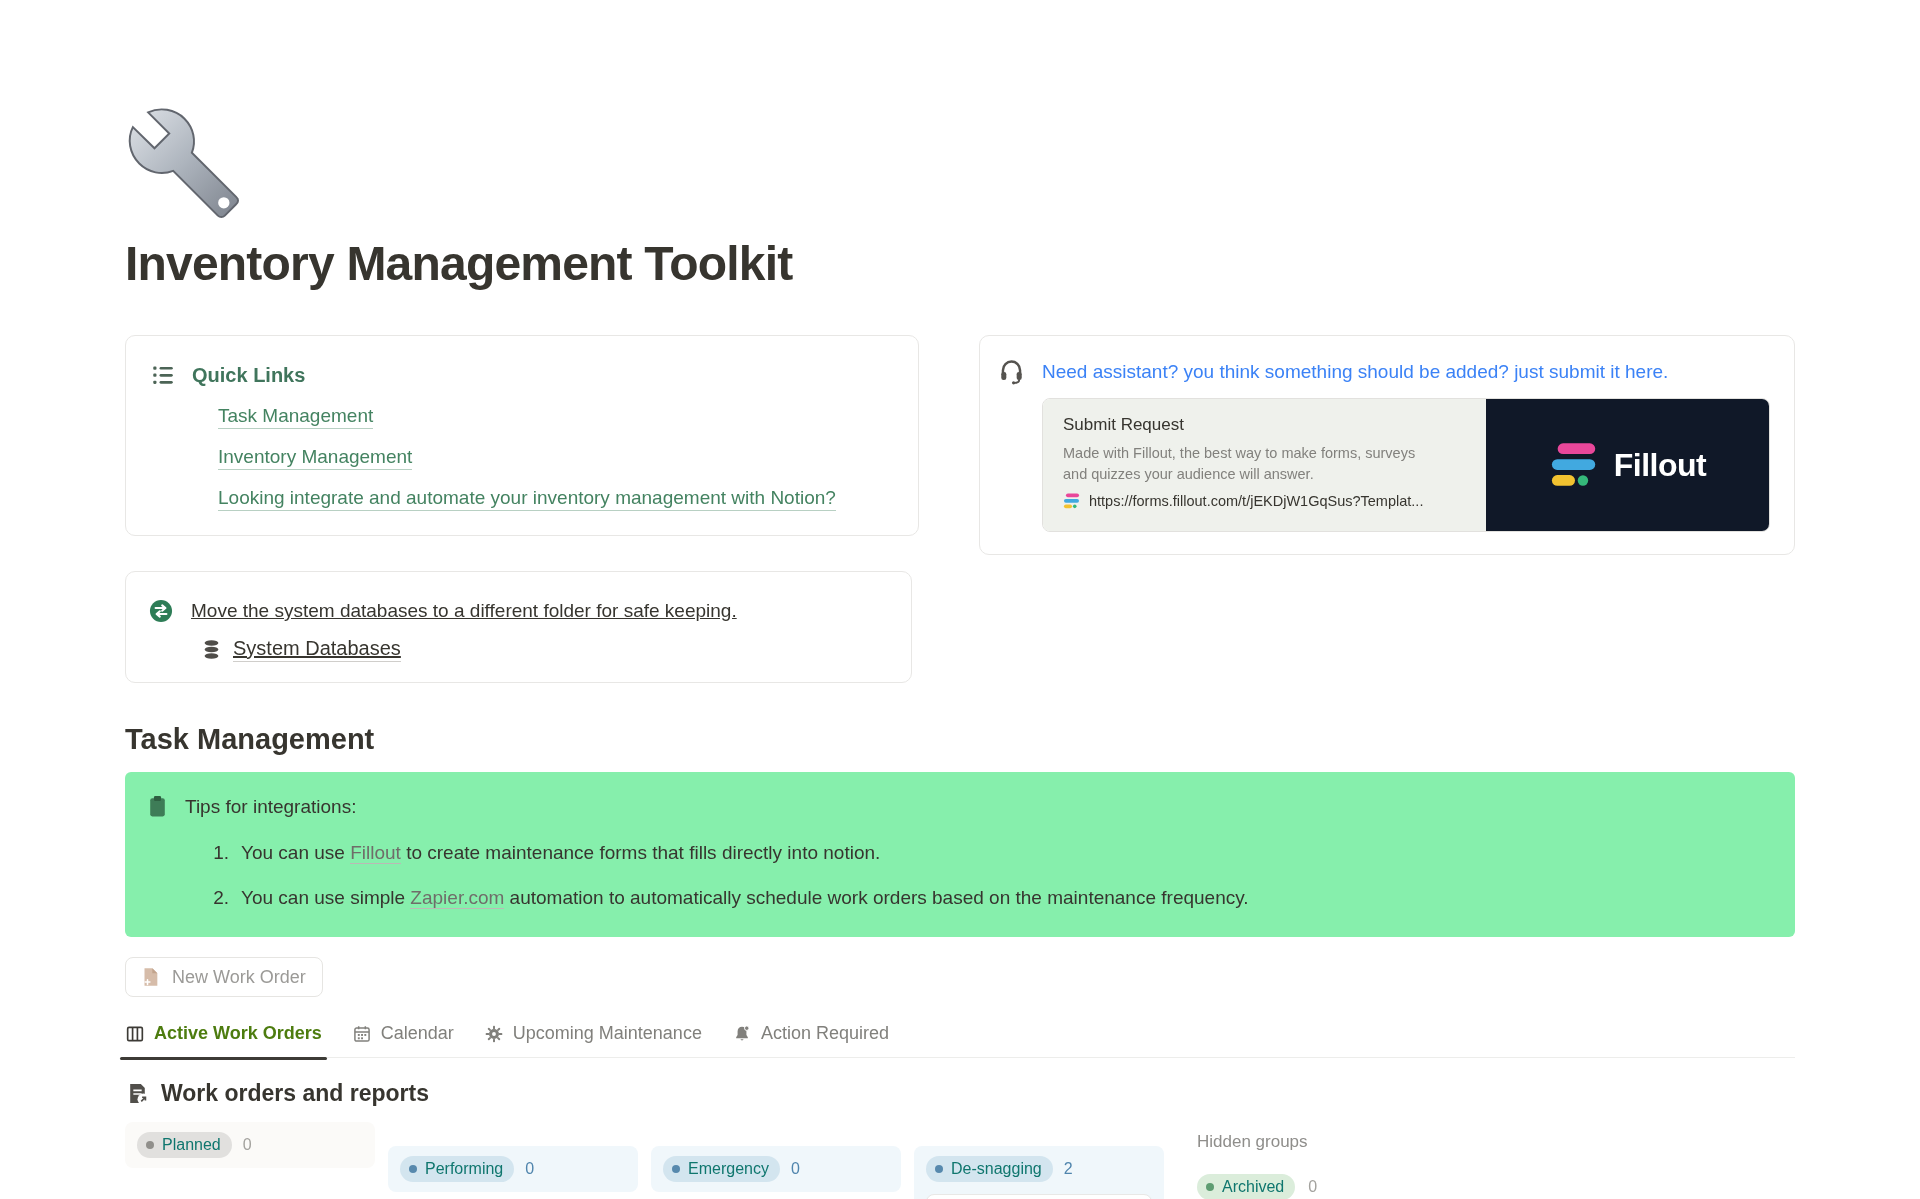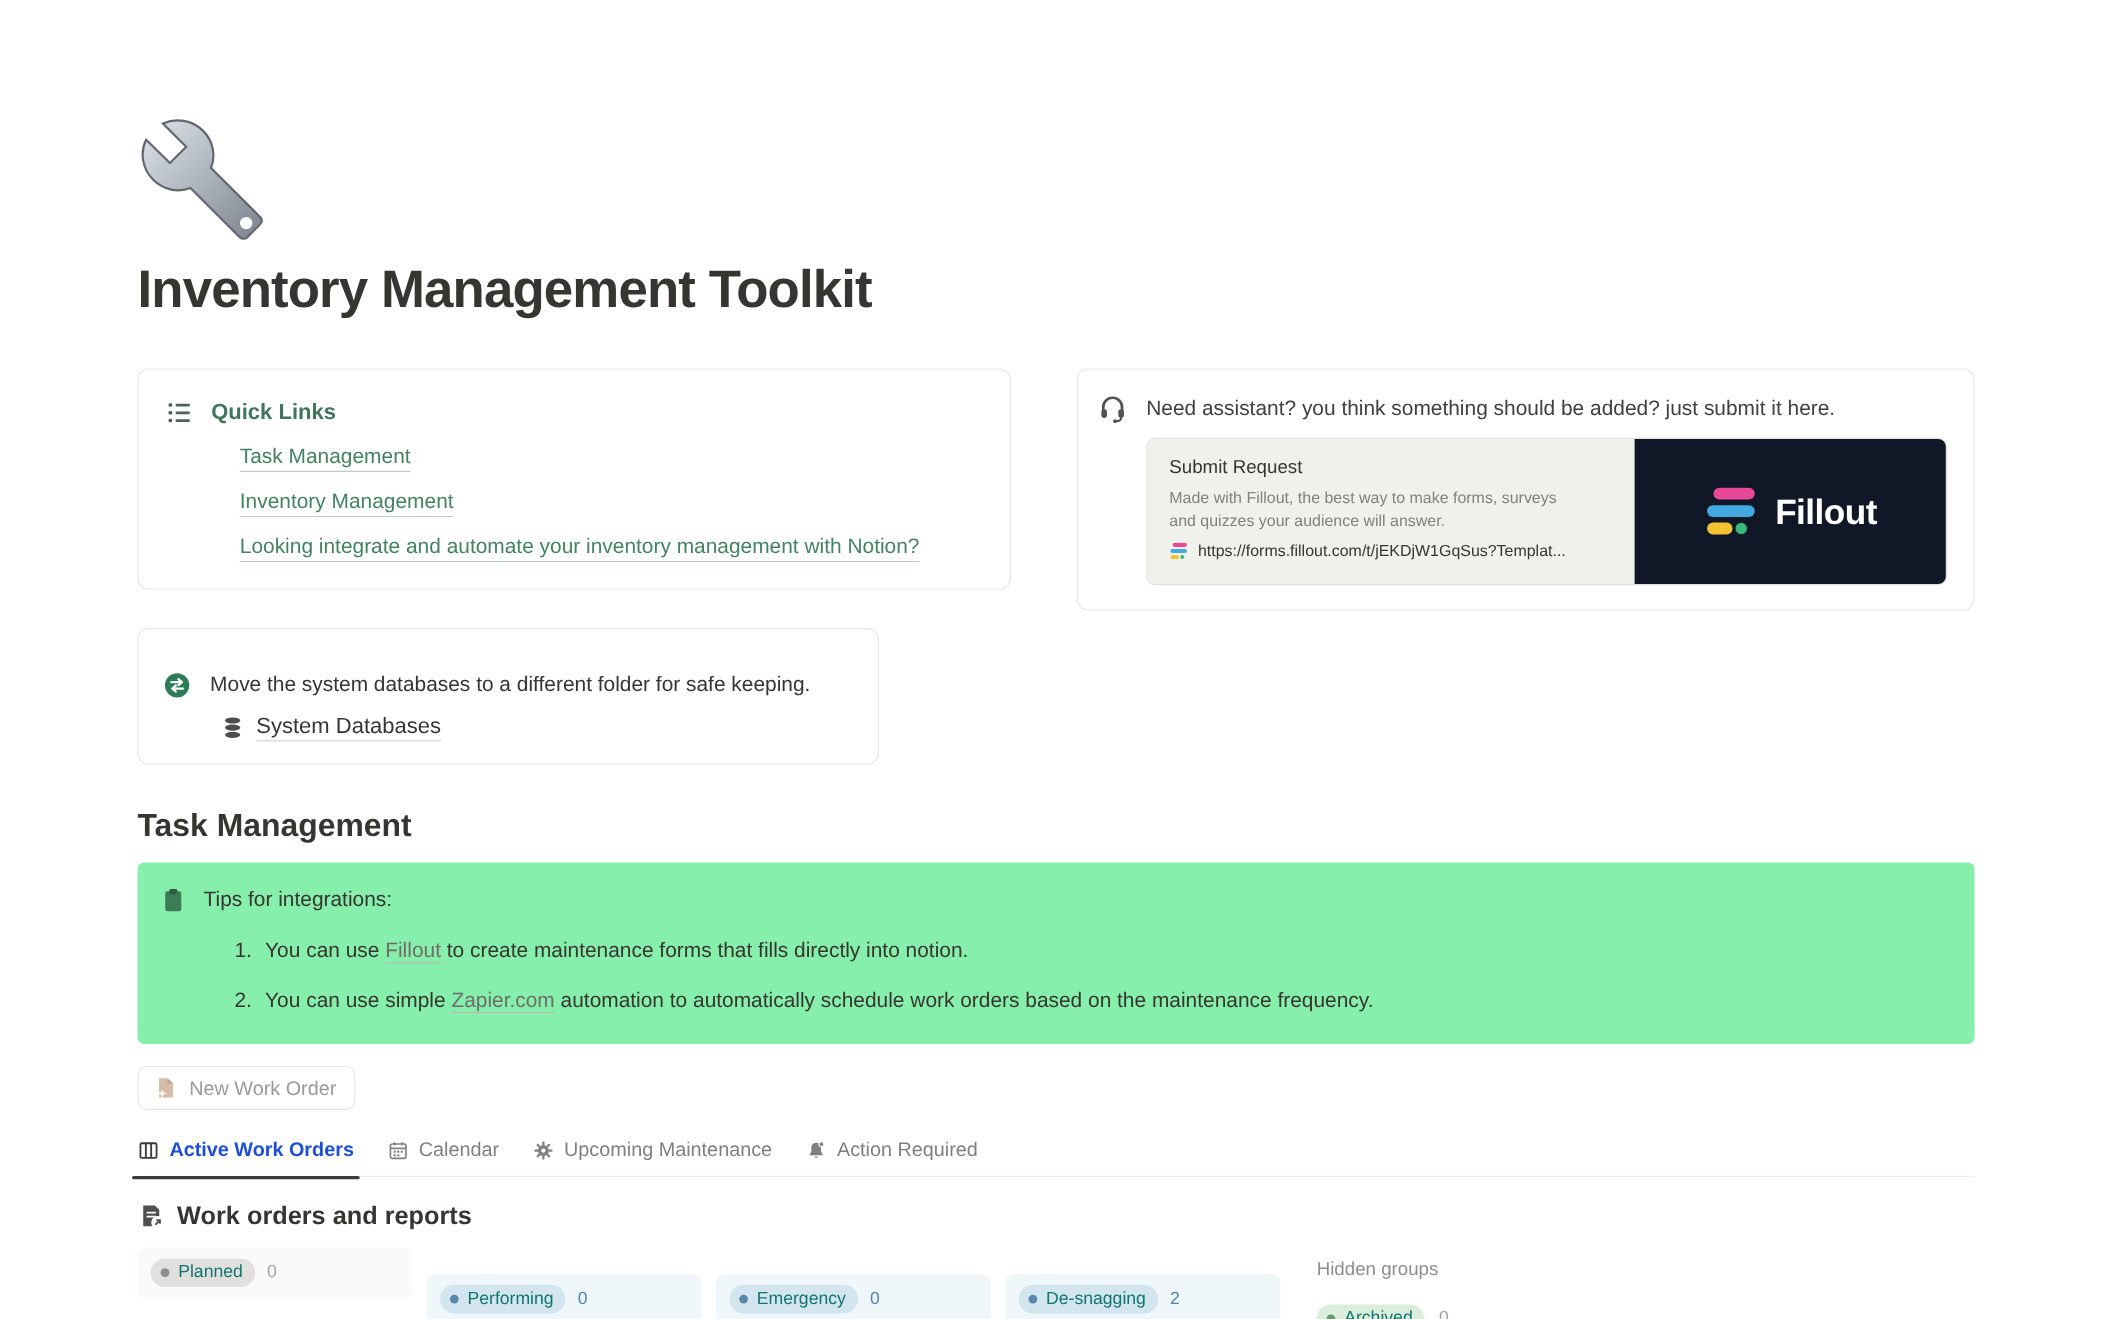--- a/index.html
+++ b/index.html
@@ -26,38 +26,38 @@
   .ql-head .icn { width:26px; height:26px; }
   .ql-title { font-size:20px; font-weight:700; color:#40755c; }
   .ql-link {
     display:table; margin:16px 0 0 74px; font-size:19px; line-height:23px;
     color:#448361; text-decoration:none; cursor:pointer;
     border-bottom:1.5px solid rgba(68,131,97,.38); padding-bottom:1px;
   }
 
   
   .assist { flex:1; padding:22px 24px 22px 18px; }
-  .assist-head { display:flex; gap:17px; align-items:center; font-size:19px; color:#404040; }
+  .assist-head { display:flex; gap:17px; align-items:center; font-size:19px; color:#3b82f6; }
   .assist-head .icn { width:27px; height:27px; flex:none; }
   .embed {
     display:flex; margin:13px 0 0 44px; width:728px; height:134px;
     border-radius:8px; overflow:hidden; border:1px solid #e2e1de; cursor:pointer;
   }
   .embed-left { width:443px; background:#eff1ec; padding:16px 20px; }
   .embed-title { font-size:17px; color:#37352f; }
   .embed-desc { width:360px; margin-top:8px; font-size:14.5px; line-height:1.42; color:#82817d; }
   .embed-url-row { display:flex; gap:8px; margin-top:9px; align-items:center; }
   .embed-url-row .icn { width:18px; height:16px; flex:none; }
   .embed-url { font-size:14.5px; color:#37352f; white-space:nowrap; }
   .embed-right { flex:1; background:#101828; display:flex; align-items:center; justify-content:center; gap:13px; }
   .embed-right .icn { width:52px; height:44px; }
   .fillout-word { color:#fff; font-size:32px; font-weight:700; letter-spacing:-0.5px; }
 
   
-  .move { width:674px; margin-top:16px; padding:38px 24px 20px 18px; }
+  .move { width:787px; margin-top:16px; padding:26px 24px 20px 18px;text-decoration:underline; }
   .move-head { display:flex; gap:17px; align-items:center; font-size:19px; margin-left:4px; }
   .move-head .icn { width:26px; height:26px; flex:none; }
   .move-link-row { display:flex; gap:10px; margin:13px 0 0 56px; align-items:center; cursor:pointer; }
   .move-link-row .icn { width:23px; height:23px; }
   .move-link { font-size:20px; color:#37352f; border-bottom:1px solid #d0cecb; padding-bottom:1px; }
 
   h2.section-title { margin:40px 0 0; font-size:29px; font-weight:700; color:#37352f; }
 
   
   .tips { margin-top:16px; background:#86efac; border-radius:6px; padding:22px 24px 6px 20px; }
@@ -74,21 +74,21 @@
     padding:8px 16px 8px 13px; background:#fff; border:1px solid #e6e5e2;
     border-radius:8px; font-size:18px; color:#9b9a97; cursor:pointer;
     font-family:"Liberation Sans", sans-serif;
   }
   .nwo-btn .icn { width:22px; height:22px; }
 
   
   .tabs { margin-top:26px; display:flex; gap:30px; border-bottom:1px solid #ededeb; padding-bottom:13px; }
   .tab { position:relative; display:flex; gap:9px; align-items:center; font-size:18px; color:#81807c; cursor:pointer; }
   .tab .icn { width:20px; height:20px; }
-  .tab.active { color:#1d4ed8; font-weight:700; }
+  .tab.active { color:#4d7c0f; font-weight:700; }
   .tab.active::after {
     content:""; position:absolute; left:-5px; right:-5px; bottom:-16px;
     height:3.5px; background:#3d3b36; border-radius:2px;
   }
 
   
   .board-head { margin-top:22px; display:flex; gap:11px; align-items:center; }
   .board-head .icn { width:25px; height:25px; }
   .board-title { font-size:23px; font-weight:700; color:#37352f; }
 

